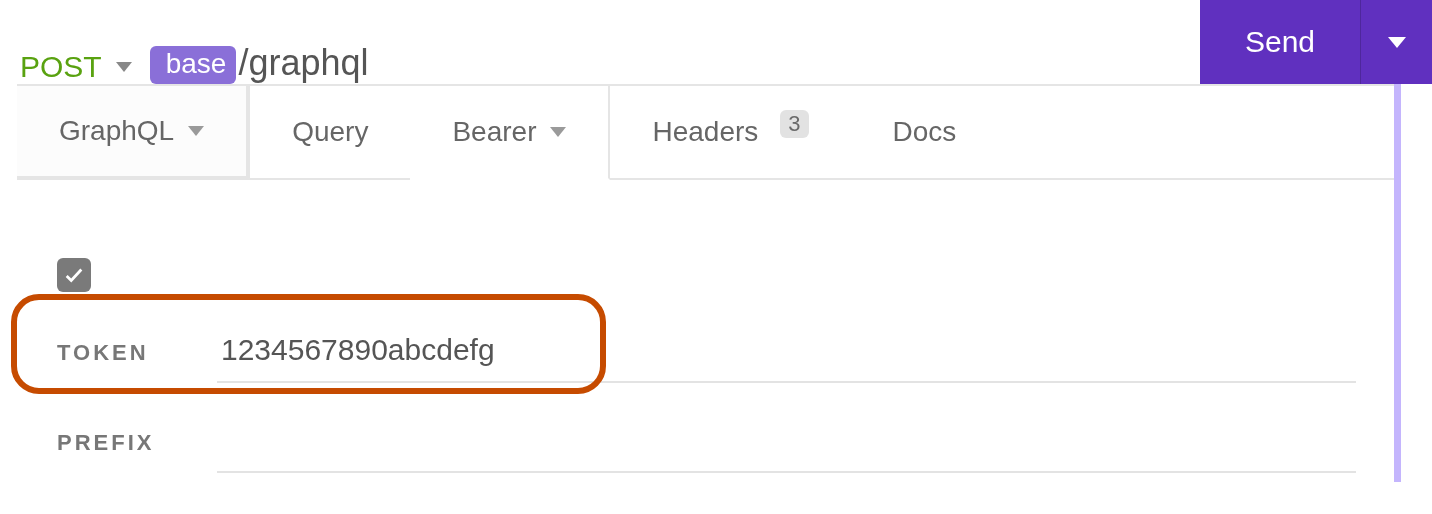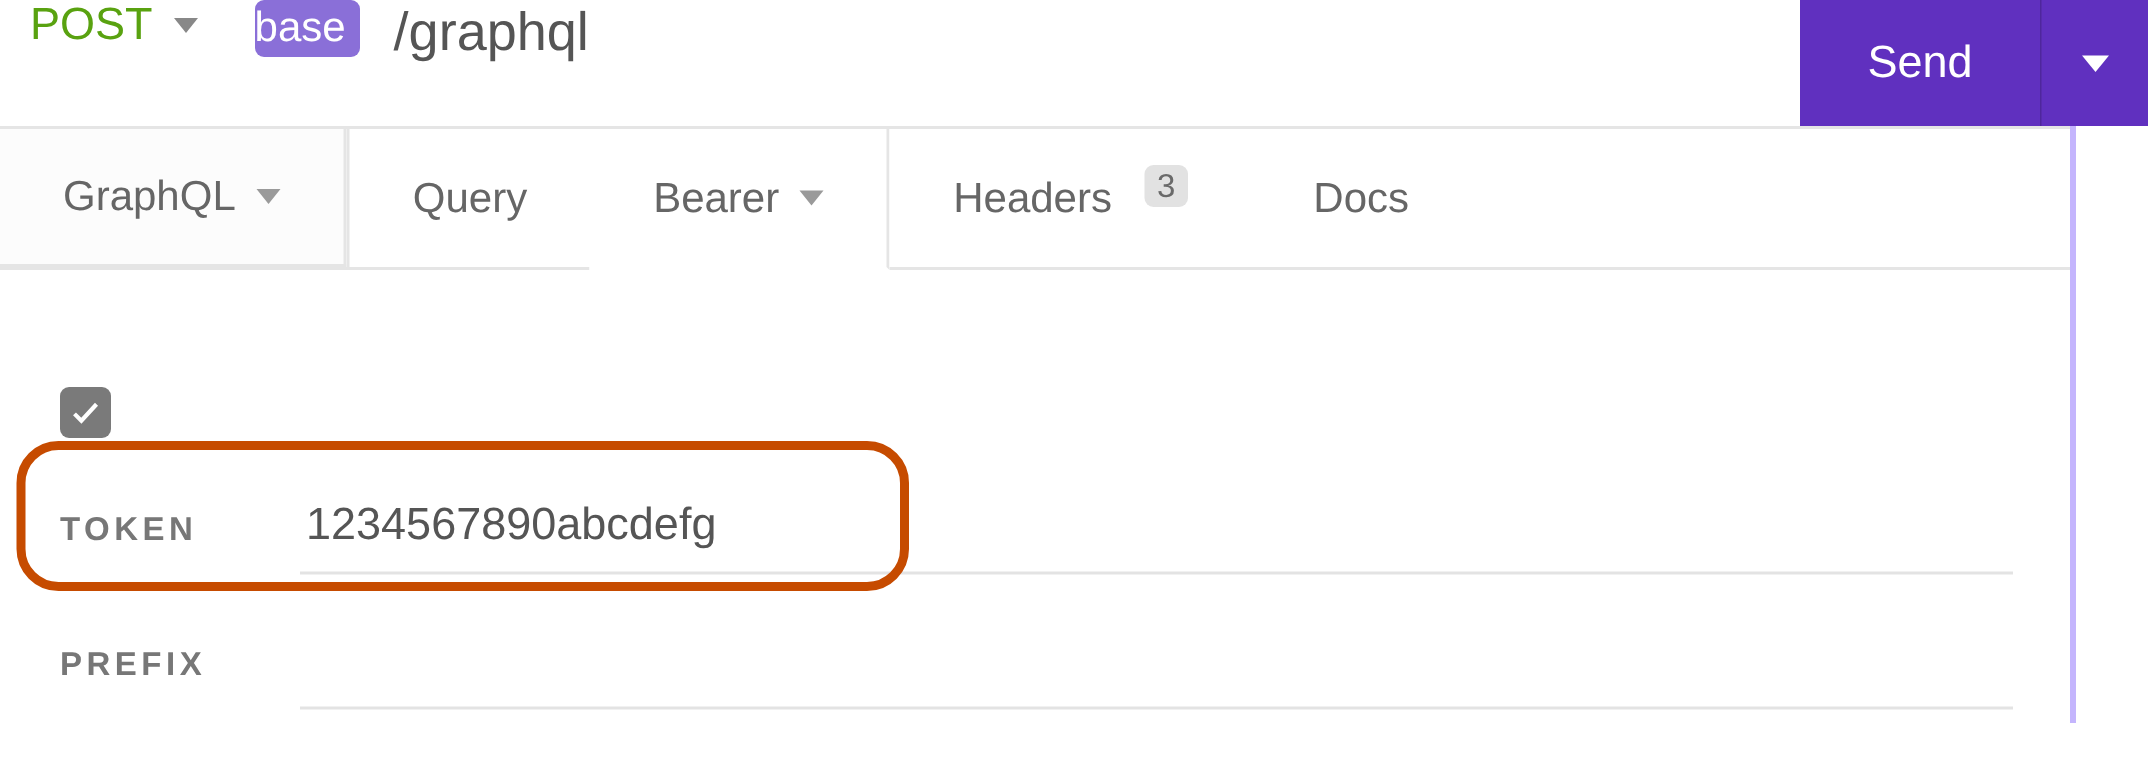--- a/index.html
+++ b/index.html
@@ -1,39 +1,39 @@
 <!DOCTYPE html>
 <html><head>
 <meta charset="utf-8">
 <style>
   * { box-sizing: border-box; margin: 0; padding: 0; }
   html, body { width: 1432px; height: 514px; font-family: -apple-system, BlinkMacSystemFont, "Segoe UI", Helvetica, Arial, sans-serif; background: #fff; color: #555; }
   .wrap { width: 100%; height: 100%; position: relative; background:#fff; }
 
   
   .top-row { display:flex; align-items:stretch; height:84px; }
-  .method-area { display:flex; align-items:flex-start; padding-left:20px; flex:1;gap:20px; }
+  .method-area { display:flex; align-items:flex-end; padding-left:20px; flex:1; }
   .method { color:#59a210; font-size:30px; font-weight:400; display:flex; align-items:center; gap:14px; cursor:pointer; }
   .caret-sm { width:0; height:0; border-left:8px solid transparent; border-right:8px solid transparent; border-top:10px solid #888; display:inline-block; }
-  .base-tag { background:#8a6fd8; color:#fff; padding:2px 10px 4px 0; border-radius:6px; font-size:28px; margin-left:18px; }
+  .base-tag { background:#8a6fd8; color:#fff; padding:2px 10px 4px 16px; border-radius:6px; font-size:28px; margin-left:18px; }
   .url-path { font-size:36px; color:#555; margin-left:2px; }
   .send-group { display:flex; height:100%; }
   .send-btn { background:#6030bf; color:#fff; font-size:30px; border:none; width:160px; cursor:pointer; }
   .send-more { background:#6030bf; color:#fff; border:none; width:72px; cursor:pointer; border-left:1px solid rgba(0,0,0,0.18); display:flex; align-items:center; justify-content:center; }
   .caret-white { width:0; height:0; border-left:9px solid transparent; border-right:9px solid transparent; border-top:11px solid #fff; }
 
   
   .tab-bar { display:flex; align-items:stretch; height:96px; border-top:2px solid #e5e5e5; border-bottom:2px solid #e5e5e5; background:#fff; }
   .tab { display:flex; align-items:center; gap:14px; padding:0 42px; font-size:28px; color:#666; cursor:pointer; background:#fff; position:relative; }
   .tab.first { border-right:2px solid #e5e5e5; border-bottom:2px solid #e5e5e5; background:#fcfcfc; }
   .tab.active { border-right:2px solid #e5e5e5; border-bottom:2px solid #fff; margin-bottom:-2px; background:#fff; }
   .tab.query-sep { border-left:2px solid #e5e5e5; }
   .caret-tab { width:0; height:0; border-left:8px solid transparent; border-right:8px solid transparent; border-top:10px solid #9a9a9a; }
   .badge { background:#e2e2e2; color:#6a6a6a; border-radius:6px; padding:1px 8px; font-size:22px; margin-left:8px; position:relative; top:-8px; }
-  .content-area { border-right:4px solid #c4b5fd; width:1384px; margin-left:0; }
+  .content-area { border-right:7px solid #c4b5fd; width:1384px; margin-left:17px; }
 
   
   .form { padding:56px 38px 0 40px; }
   .row { display:flex; align-items:center; min-height:78px; }
   .row .label { width:160px; font-size:22px; letter-spacing:3px; color:#777; font-weight:600; }
   .checkbox { width:34px; height:34px; background:#7a7a7a; border-radius:6px; display:flex; align-items:center; justify-content:center; }
   .checkbox svg { width:22px; height:22px; stroke:#fff; stroke-width:3; fill:none; }
   .field { flex:1; border:none; border-bottom:2px solid #e3e3e3; font-size:30px; color:#555; padding:10px 4px 14px 4px; outline:none; font-family:inherit; background:transparent; }
 
   

